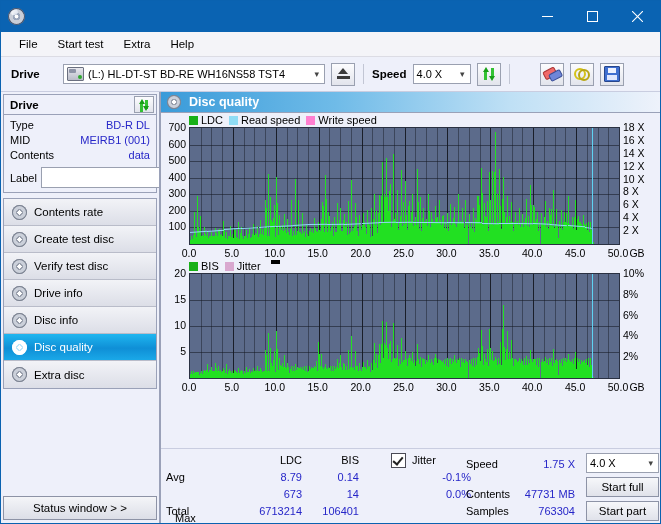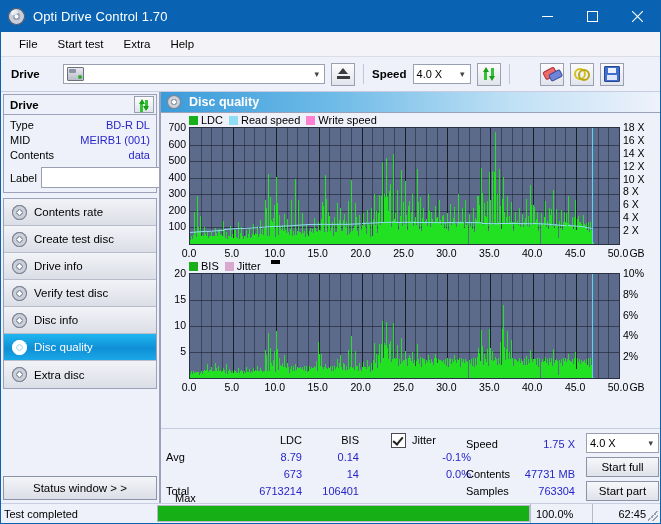--- a/index.html
+++ b/index.html
@@ -245,21 +245,20 @@
       linear-gradient(135deg,transparent 70%,#9aa0b0 70% 80%,transparent 80%);
   }
 </style>
 </head>
 <body>
 
 <div class="window">
 
   <div class="titlebar">
     <div class="title-icon"></div>
-    <div class="title-text">Opti Drive Control 1.70</div>
     <div class="win-btns">
       <div class="win-btn">
         <svg width="11" height="11" viewBox="0 0 11 11">
             <rect x="0" y="5" width="11" height="1" fill="#fff"></rect>
           </svg>
       </div>
       <div class="win-btn">
         <svg width="11" height="11" viewBox="0 0 11 11">
             <rect x="0.5" y="0.5" width="10" height="10" fill="none" stroke="#fff"></rect>
           </svg>
@@ -276,20 +275,21 @@
     <div class="menu-item">File</div>
     <div class="menu-item">Start test</div>
     <div class="menu-item">Extra</div>
     <div class="menu-item">Help</div>
   </div>
 
   <div class="drivebar">
     <div class="lbl-bold" style="width:46px;padding-left:4px;">Drive</div>
     <div class="combo" id="drive-combo">
       <span class="drv-ico"></span>
+      <span>(L:)  HL-DT-ST BD-RE  WH16NS58 TST4</span>
       <span class="arrow">▾</span>
     </div>
     <div class="tbtn">
       <span class="eject"></span>
     </div>
     <div class="sep"></div>
     <div class="lbl-bold">Speed</div>
     <div class="combo" id="speed-combo">
       <span>4.0 X</span>
       <span class="arrow">▾</span>
@@ -363,25 +363,25 @@
         <div class="nav-item">
           <span class="nav-ico"></span>
           <span>Contents rate</span>
         </div>
         <div class="nav-item">
           <span class="nav-ico"></span>
           <span>Create test disc</span>
         </div>
         <div class="nav-item">
           <span class="nav-ico"></span>
-          <span>Drive info</span>
+          <span>Verify test disc</span>
         </div>
         <div class="nav-item">
           <span class="nav-ico"></span>
-          <span>Verify test disc</span>
+          <span>Drive info</span>
         </div>
         <div class="nav-item">
           <span class="nav-ico"></span>
           <span>Disc info</span>
         </div>
         <div class="nav-item active">
           <span class="nav-ico"></span>
           <span>Disc quality</span>
         </div>
         <div class="nav-item">
@@ -2467,22 +2467,13 @@
           <span>4.0 X</span>
           <span class="arrow">▾</span>
         </div>
         <div class="btn" style="left:425px;top:28px;width:73px;height:20px;">Start full</div>
         <div class="btn" style="left:425px;top:52px;width:73px;height:20px;">Start part</div>
       </div>
 
     </div>
   </div>
 
-  <div class="statusbar">
-    <div class="sb-text">Test completed</div>
-    <div class="sb-progwrap">
-      <div class="sb-bar" id="progbar" style="width: 100%;"></div>
-    </div>
-    <div class="sb-pct">100.0%</div>
-    <div class="sb-time">62:45</div>
-    <div class="grip"></div>
-  </div>
 </div>
 
 </body></html>

